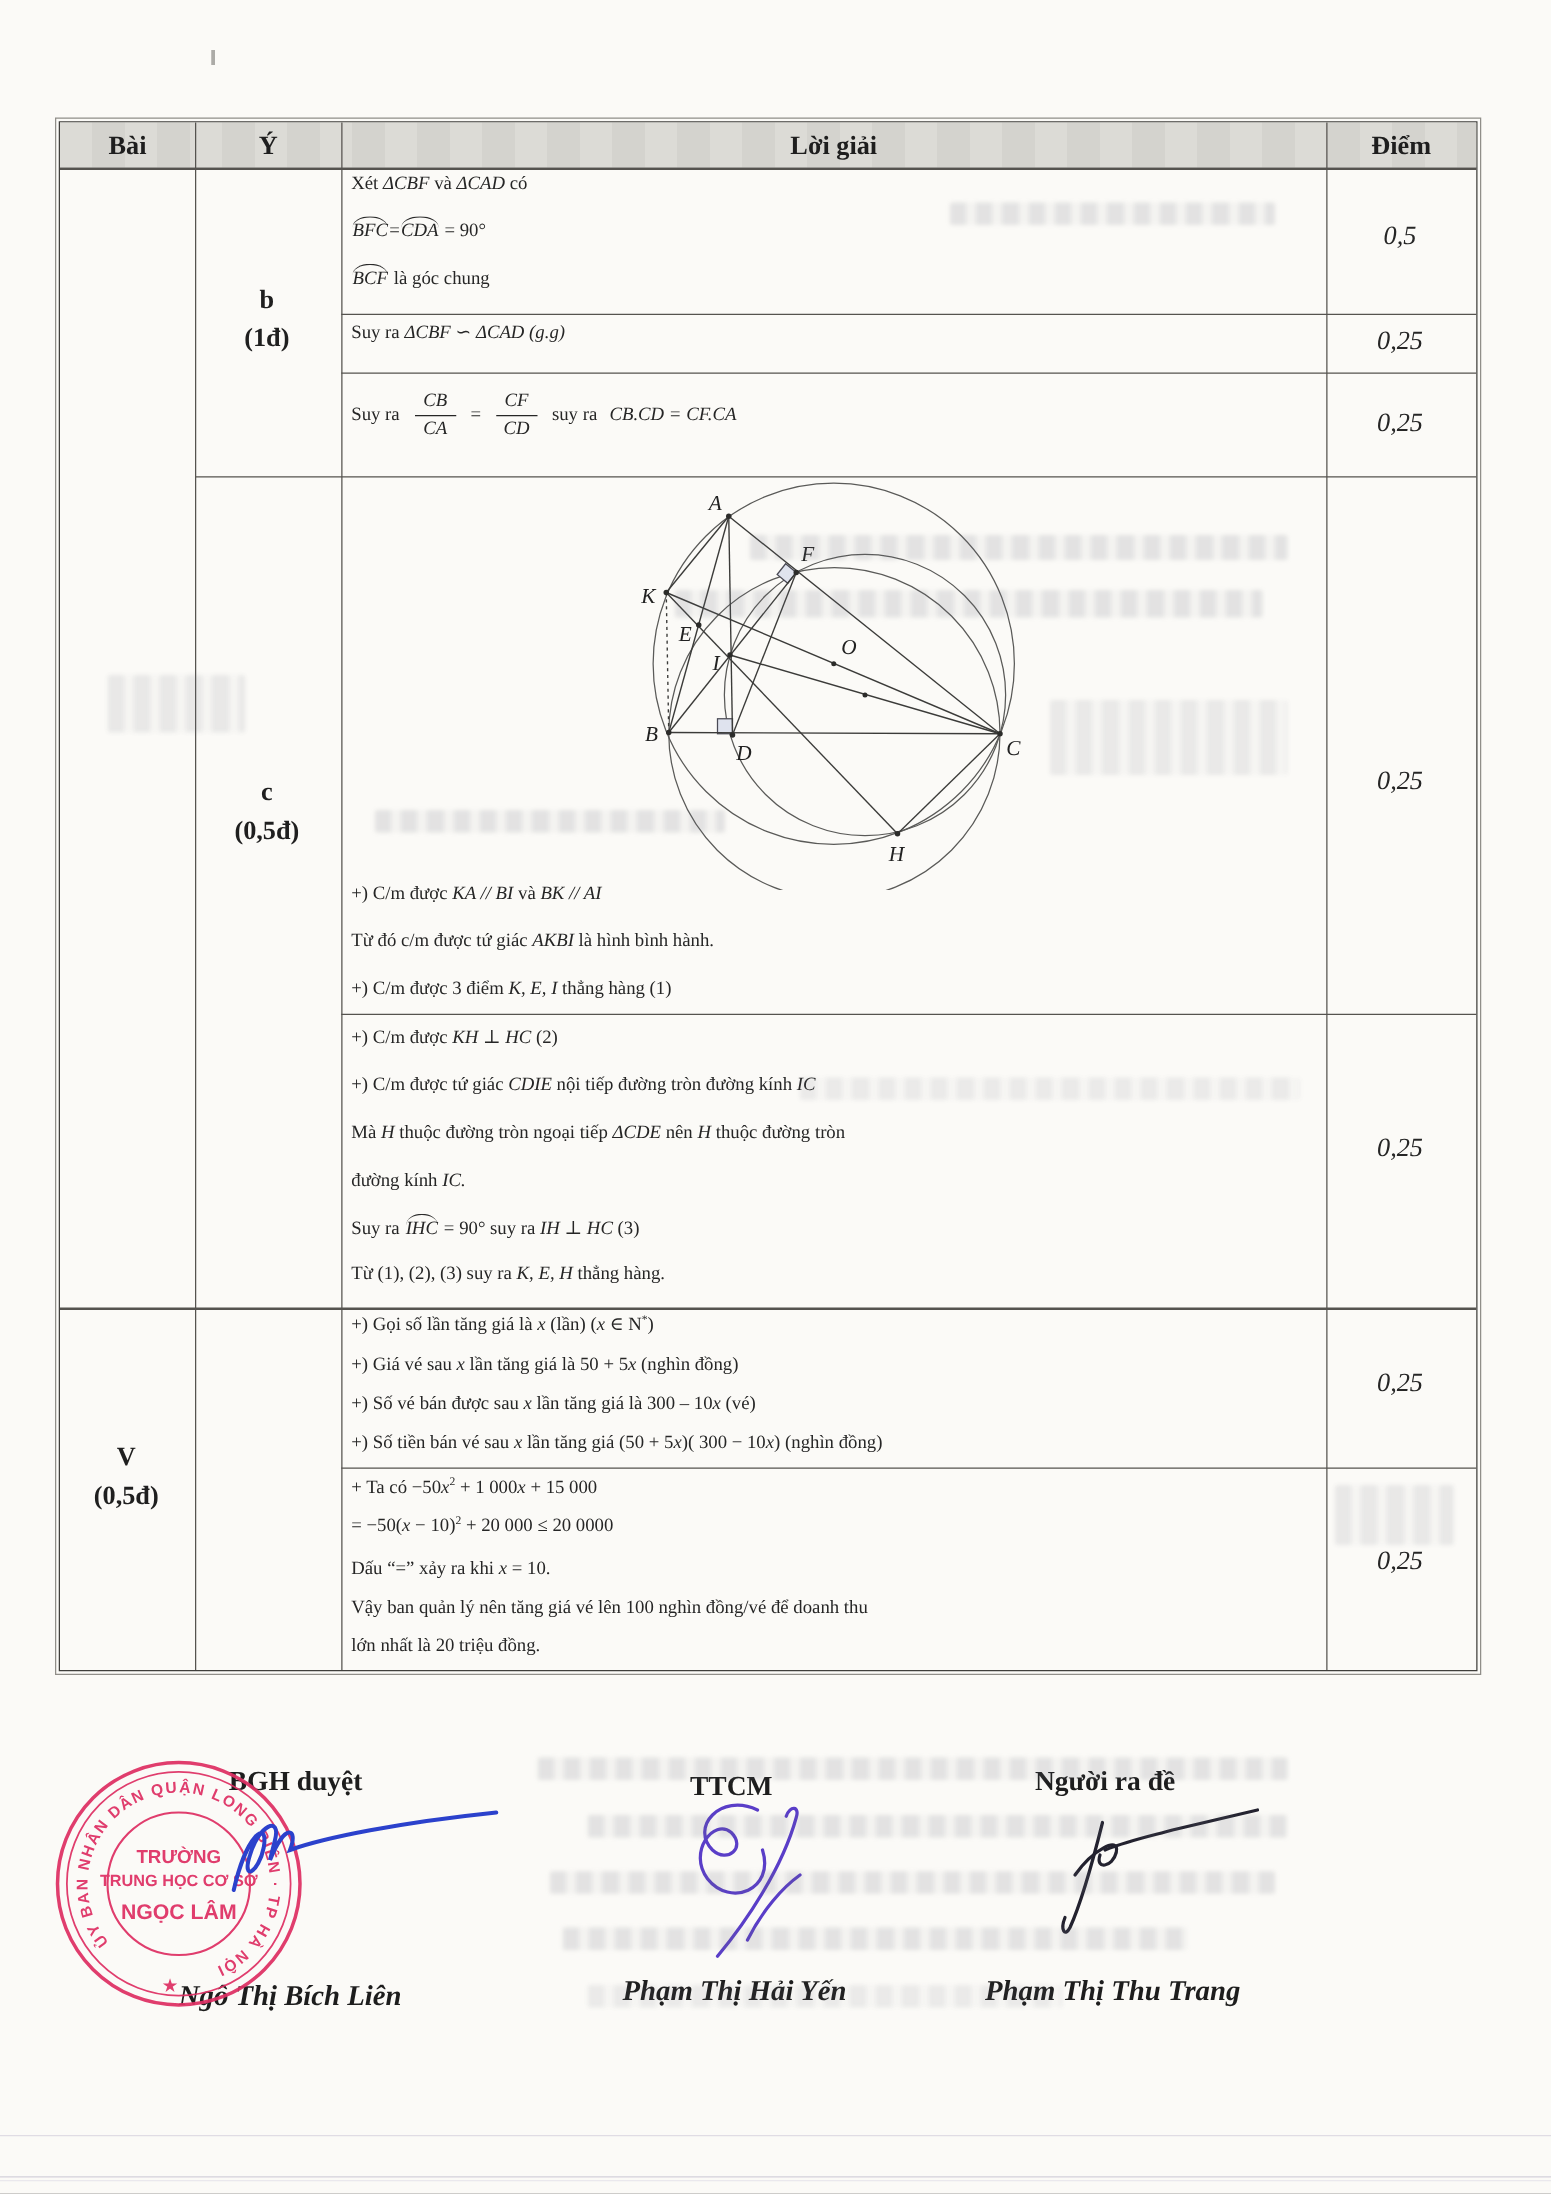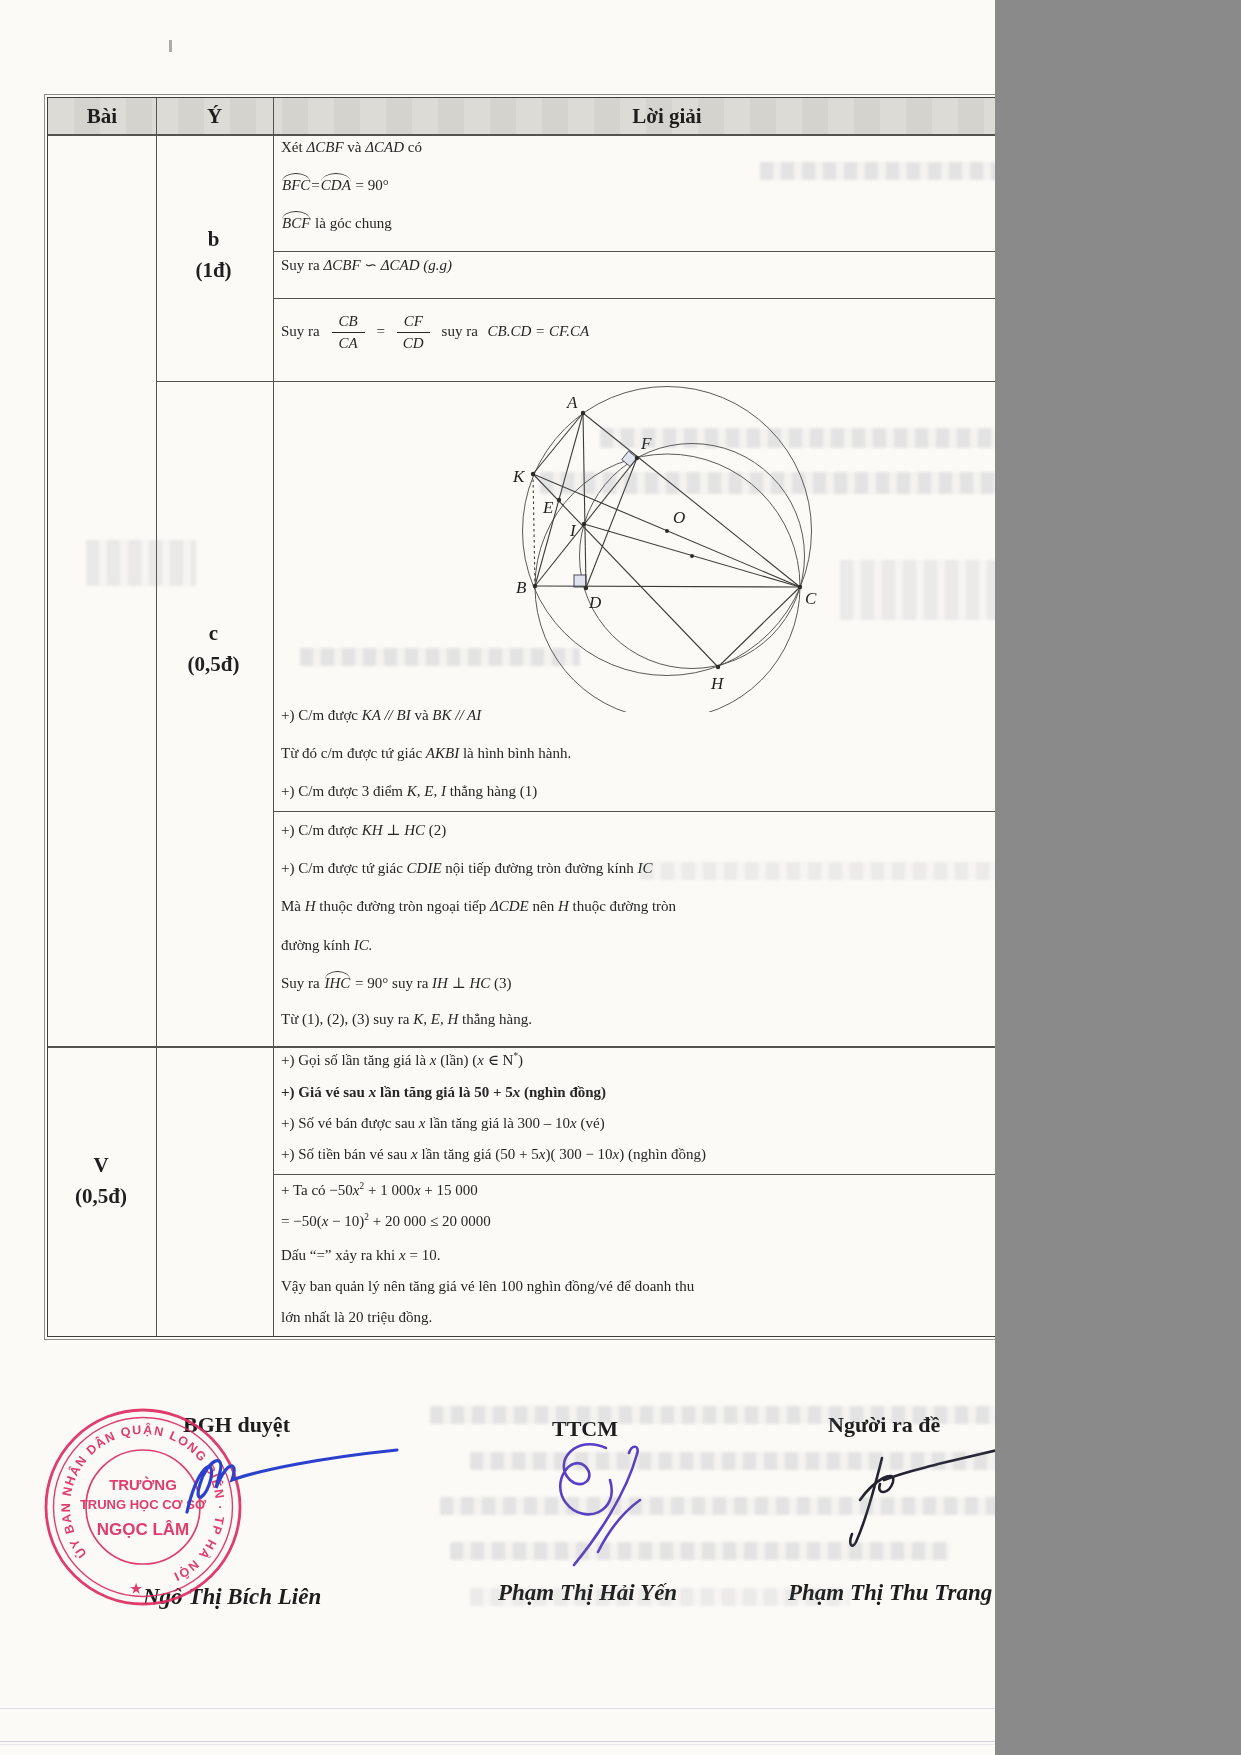--- a/index.html
+++ b/index.html
@@ -1,16 +1,16 @@
 <!DOCTYPE html>
 <html><head>
 <meta charset="utf-8">
 <style>
   html,body{margin:0;padding:0;background:#8a8a8a;}
-  .page{position:relative;width:995px;height:1755px;background:#fbfaf7;overflow:hidden;
+  .page{position:relative;width:1241px;height:1755px;background:#fbfaf7;overflow:hidden;
         font-family:"Liberation Serif","DejaVu Serif",serif;color:#262626;}
   
   .table{position:absolute;left:47px;top:97px;width:1133px;height:1238px;
          border:1.6px solid #3f3e3b;outline:1px solid #908e89;outline-offset:2px;background:transparent;}
   .thead-bg{position:absolute;top:0;left:0;right:0;height:36px;
             background:repeating-linear-gradient(90deg,#dcdbd6 0 26px,#d4d3ce 26px 52px);}
   .vline{position:absolute;top:0;bottom:0;width:1.4px;background:#55534f;}
   .hline{position:absolute;height:1.4px;background:#55534f;}
   .hcell{position:absolute;top:0;height:36px;display:flex;align-items:center;justify-content:center;
          font-weight:bold;font-size:21px;color:#1e1e1e;}
@@ -61,21 +61,21 @@
     <div class="hline" style="top:153px;left:225px;right:0;"></div>
     <div class="hline" style="top:200px;left:225px;right:0;"></div>
     <div class="hline" style="top:283px;left:108px;right:0;"></div>
     <div class="hline" style="top:713px;left:225px;right:0;"></div>
     <div class="hline" style="top:948px;left:0;right:0;height:2px;"></div>
     <div class="hline" style="top:1076px;left:225px;right:0;"></div>
 
     <div class="hcell" style="left:0;width:108px;">Bài</div>
     <div class="hcell" style="left:108px;width:117px;">Ý</div>
     <div class="hcell" style="left:225px;width:788px;">Lời giải</div>
-    <div class="hcell" style="left:1013px;width:120px;padding-left:44px;">Điểm</div>
+    <div class="hcell" style="left:1013px;width:120px;">Điểm</div>
   </div>
 
   <div class="rowlab" style="left:155px;width:117px;top:224px;">
     <div>b</div>
     <div>(1đ)</div>
   </div>
   <div class="rowlab" style="left:155px;width:117px;top:618px;">
     <div>c</div>
     <div>(0,5đ)</div>
   </div>
@@ -156,21 +156,21 @@
   <div class="tl" style="left:281px;top:744px;"><span>Từ đó c/m được tứ giác </span><span class="m">AKBI</span><span> là hình bình hành.</span></div>
   <div class="tl" style="left:281px;top:782px;"><span>+) C/m được 3 điểm </span><span class="m">K, E, I</span><span> thẳng hàng (1)</span></div>
   <div class="tl" style="left:281px;top:821px;"><span>+) C/m được </span><span class="m">KH ⊥ HC</span><span> (2)</span></div>
   <div class="tl" style="left:281px;top:859px;"><span>+) C/m được tứ giác </span><span class="m">CDIE</span><span> nội tiếp đường tròn đường kính </span><span class="m">IC</span></div>
   <div class="tl" style="left:281px;top:897px;"><span>Mà </span><span class="m">H</span><span> thuộc đường tròn ngoại tiếp </span><span class="m">ΔCDE</span><span> nên </span><span class="m">H</span><span> thuộc đường tròn</span></div>
   <div class="tl" style="left:281px;top:936px;"><span>đường kính </span><span class="m">IC.</span></div>
   <div class="tl" style="left:281px;top:974px;"><span>Suy ra </span><span class="hat">IHC</span><span> = 90° suy ra </span><span class="m">IH ⊥ HC</span><span> (3)</span></div>
   <div class="tl" style="left:281px;top:1010px;"><span>Từ (1), (2), (3) suy ra </span><span class="m">K, E, H</span><span> thẳng hàng.</span></div>
 
   <div class="tl" style="left:281px;top:1051px;"><span>+) Gọi số lần tăng giá là </span><span class="m">x</span><span> (lần) (</span><span class="m">x</span><span> ∈ N</span><span class="sup">*</span><span>)</span></div>
-  <div class="tl" style="left:281px;top:1083px;font-weight:bold;"><span>+) Giá vé sau </span><span class="m">x</span><span> lần tăng giá là 50 + 5</span><span class="m">x</span><span> (nghìn đồng)</span></div>
+  <div class="tl" style="left:281px;top:1083px;"><span>+) Giá vé sau </span><span class="m">x</span><span> lần tăng giá là 50 + 5</span><span class="m">x</span><span> (nghìn đồng)</span></div>
   <div class="tl" style="left:281px;top:1114px;"><span>+) Số vé bán được sau </span><span class="m">x</span><span> lần tăng giá là 300 – 10</span><span class="m">x</span><span> (vé)</span></div>
   <div class="tl" style="left:281px;top:1145px;"><span>+) Số tiền bán vé sau </span><span class="m">x</span><span> lần tăng giá (50 + 5</span><span class="m">x</span><span>)( 300 − 10</span><span class="m">x</span><span>) (nghìn đồng)</span></div>
   <div class="tl" style="left:281px;top:1181px;"><span>+ Ta có −50</span><span class="m">x</span><span class="sup">2</span><span> + 1 000</span><span class="m">x</span><span> + 15 000</span></div>
   <div class="tl" style="left:281px;top:1212px;"><span>= −50(</span><span class="m">x</span><span> − 10)</span><span class="sup">2</span><span> + 20 000 ≤ 20 0000</span></div>
   <div class="tl" style="left:281px;top:1246px;text-align:right;"><span>Dấu “=” xảy ra khi </span><span class="m">x</span><span> = 10.</span></div>
   <div class="tl" style="left:281px;top:1277px;"><span>Vậy ban quản lý nên tăng giá vé lên 100 nghìn đồng/vé để doanh thu</span></div>
   <div class="tl" style="left:281px;top:1308px;"><span>lớn nhất là 20 triệu đồng.</span></div>
 
   <div class="score" style="top:176px;">0,5</div>
   <div class="score" style="top:260px;">0,25</div>

